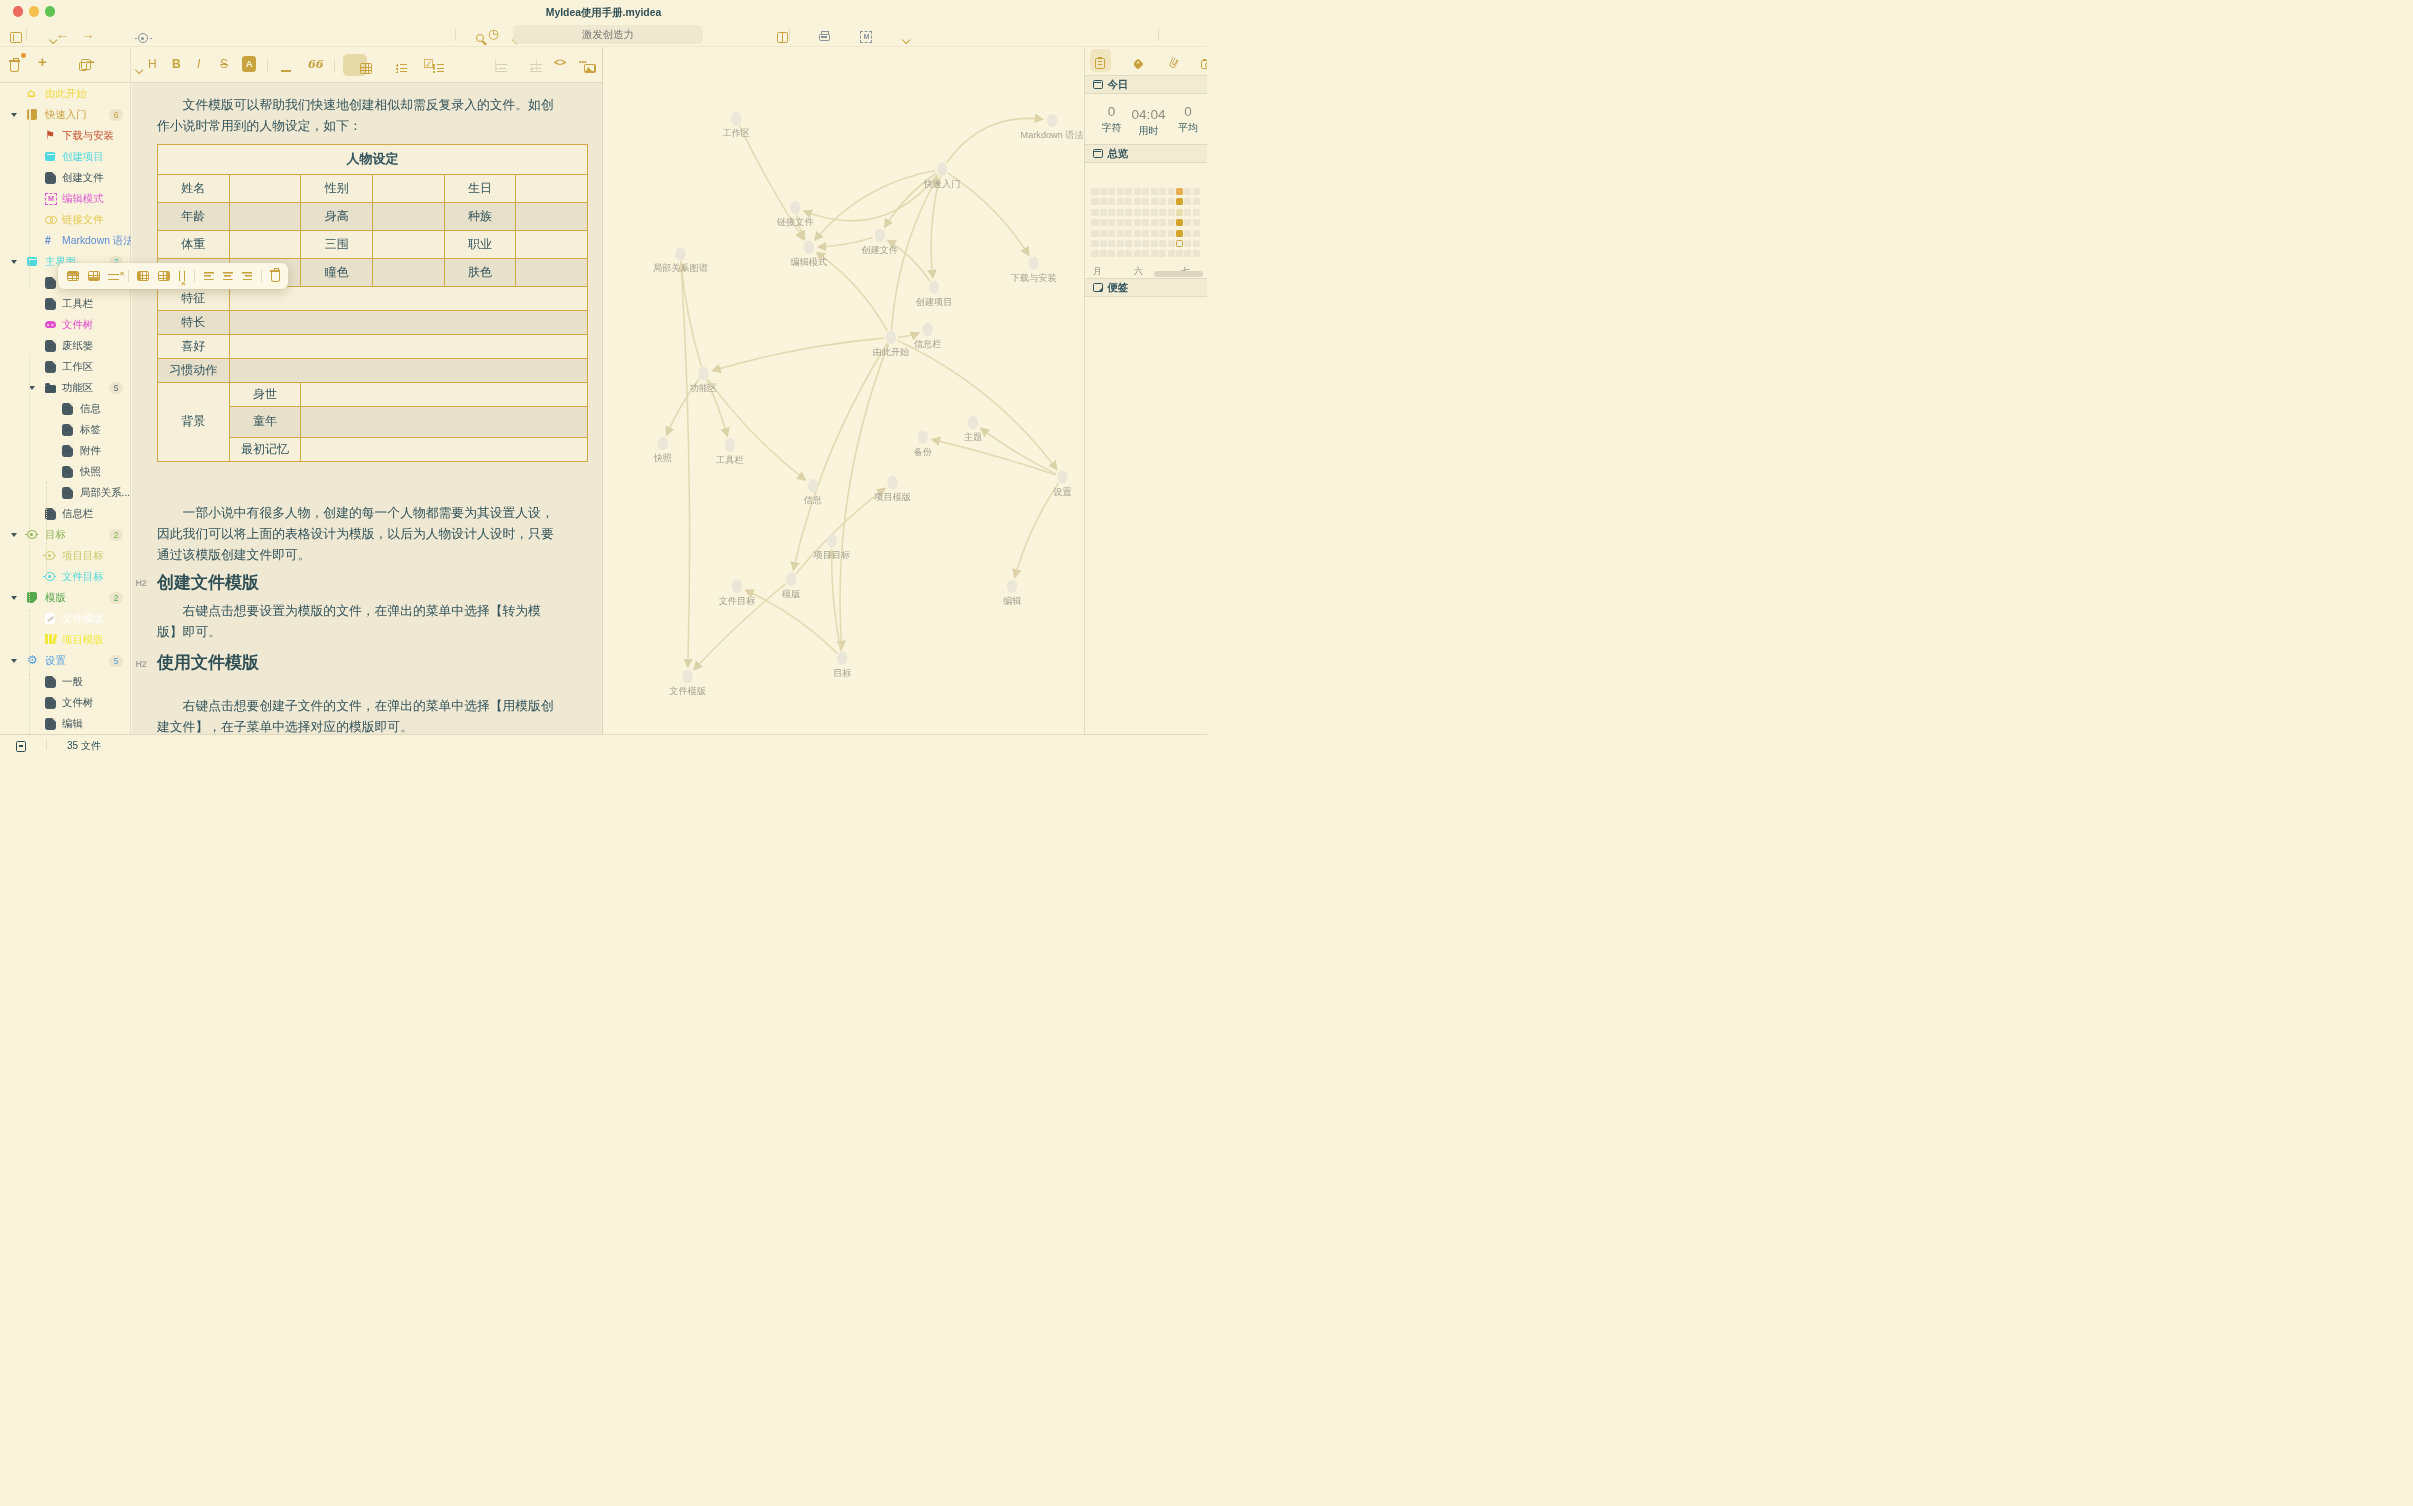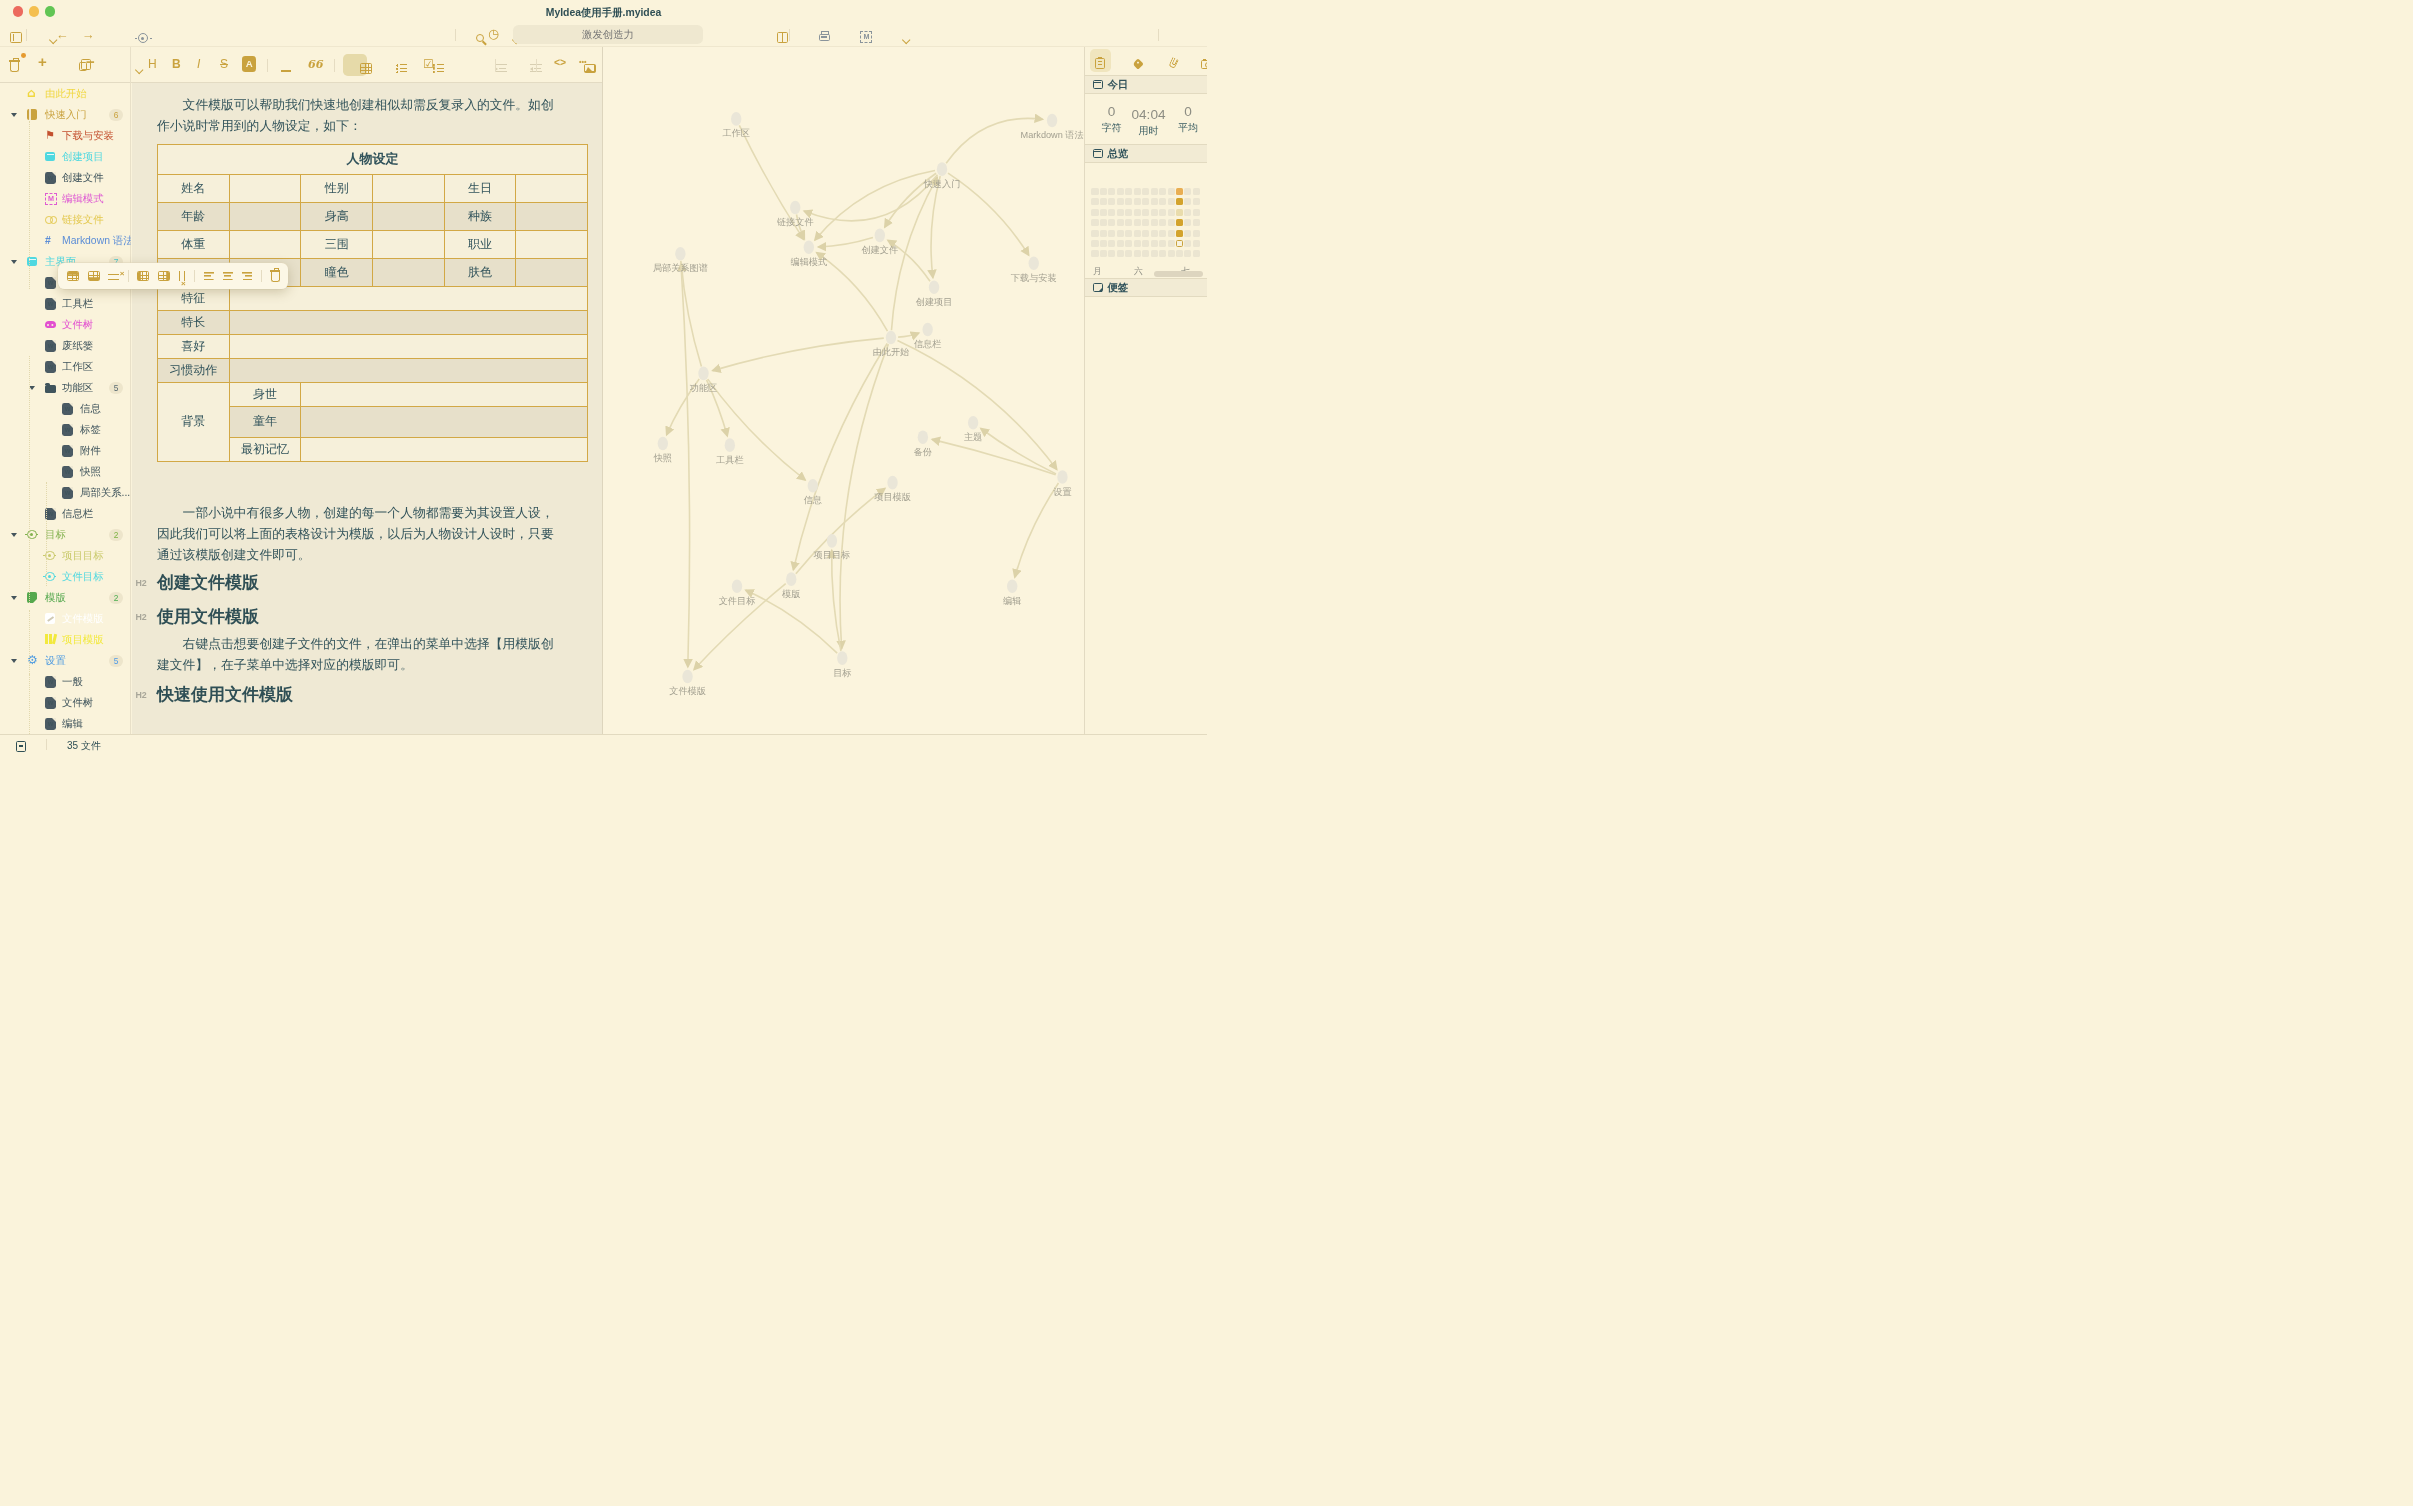--- a/index.html
+++ b/index.html
@@ -472,25 +472,26 @@
               <td>最初记忆</td>
               <td colspan="4"></td>
             </tr>
           </tbody>
         </table>
       <div class="para" style="margin-top:40px">一部小说中有很多人物，创建的每一个人物都需要为其设置人设，因此我们可以将上面的表格设计为模版，以后为人物设计人设时，只要通过该模版创建文件即可。</div>
       <div class="h2row" style="margin-top:6.4px">
           <span class="h2mark">H2</span>
         <div class="h2">创建文件模版</div>
         </div>
+      <div class="para" style="margin-top:4.8px">右键点击想要设置为模版的文件，在弹出的菜单中选择【转为模版】即可。</div>
       <div class="h2row" style="margin-top:9.6px">
           <span class="h2mark">H2</span>
         <div class="h2">使用文件模版</div>
         </div>
-      <div class="para" style="margin-top:4px">右键点击想要创建子文件的文件，在弹出的菜单中选择【用模版创建文件】，在子菜单中选择对应的模版即可。</div>
+      <div class="para" style="margin-top:20px">右键点击想要创建子文件的文件，在弹出的菜单中选择【用模版创建文件】，在子菜单中选择对应的模版即可。</div>
       <div class="h2row" style="margin-top:8px">
           <span class="h2mark">H2</span>
         <div class="h2">快速使用文件模版</div>
         </div>
 
     </div>
     <div id="mnums"></div>
   </div>
   <div class="abs" style="left:602px;top:47px;width:0.8px;height:687px;background:#DDD5BD"></div>
 

